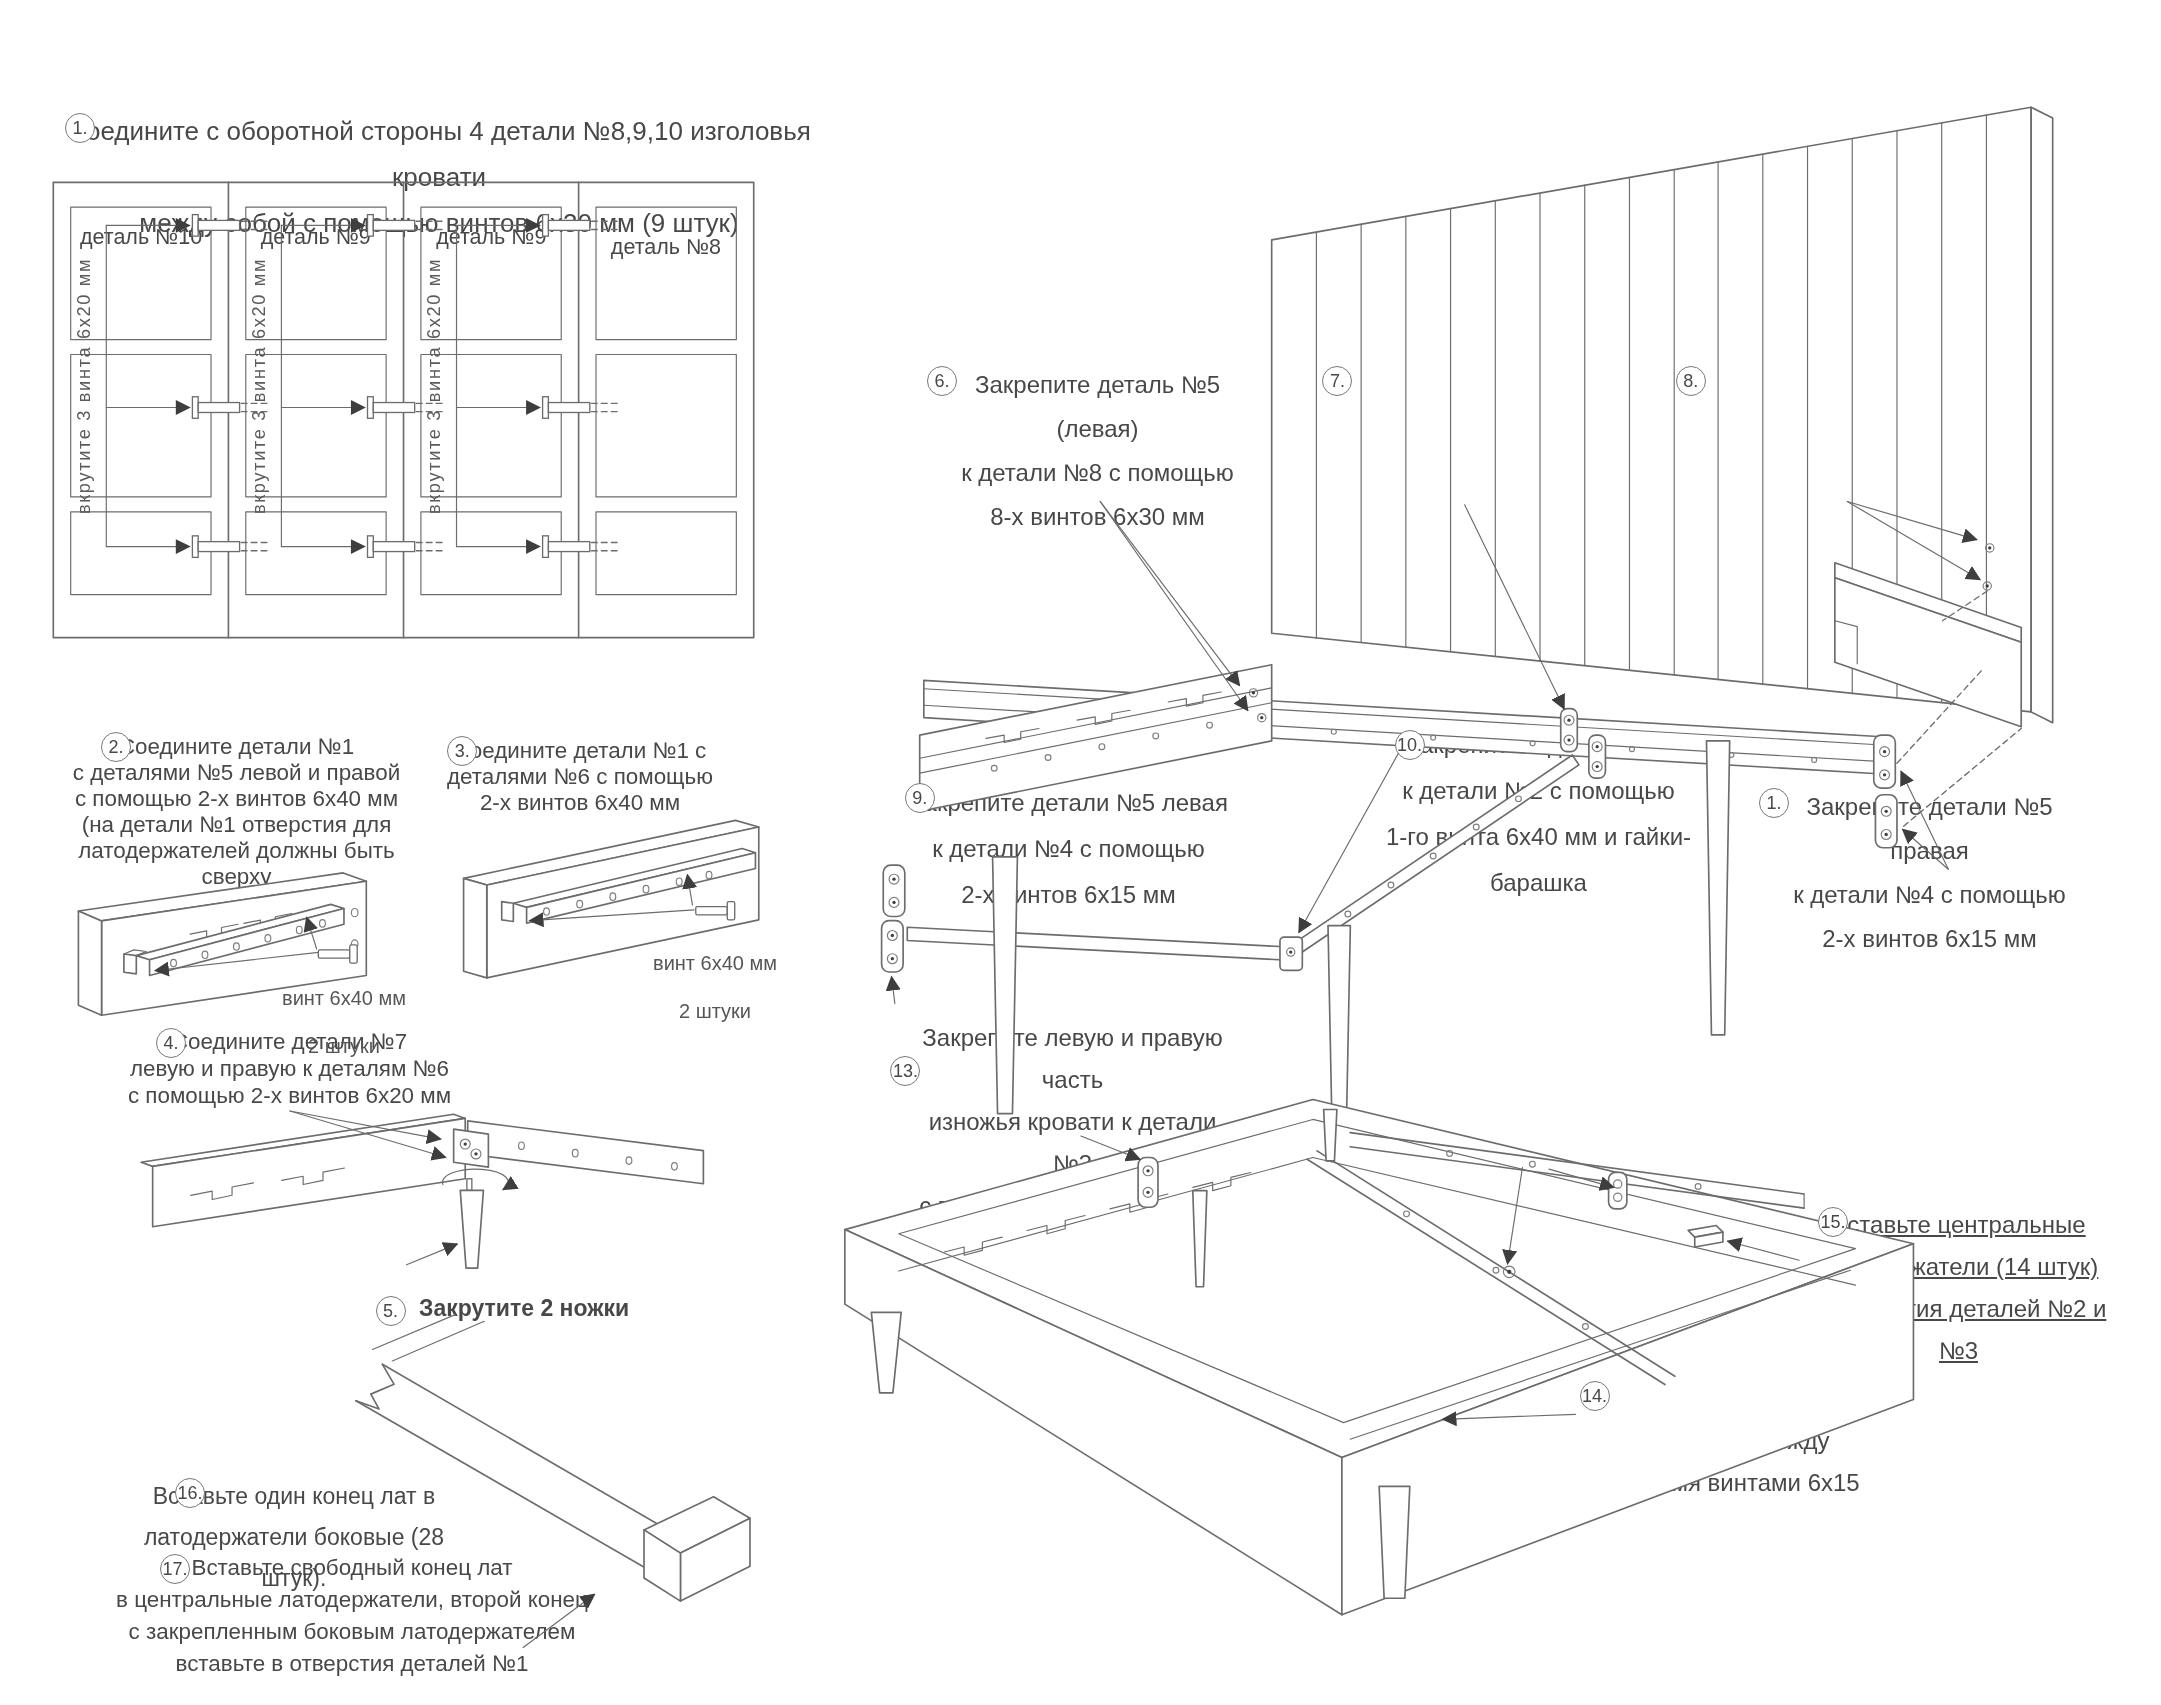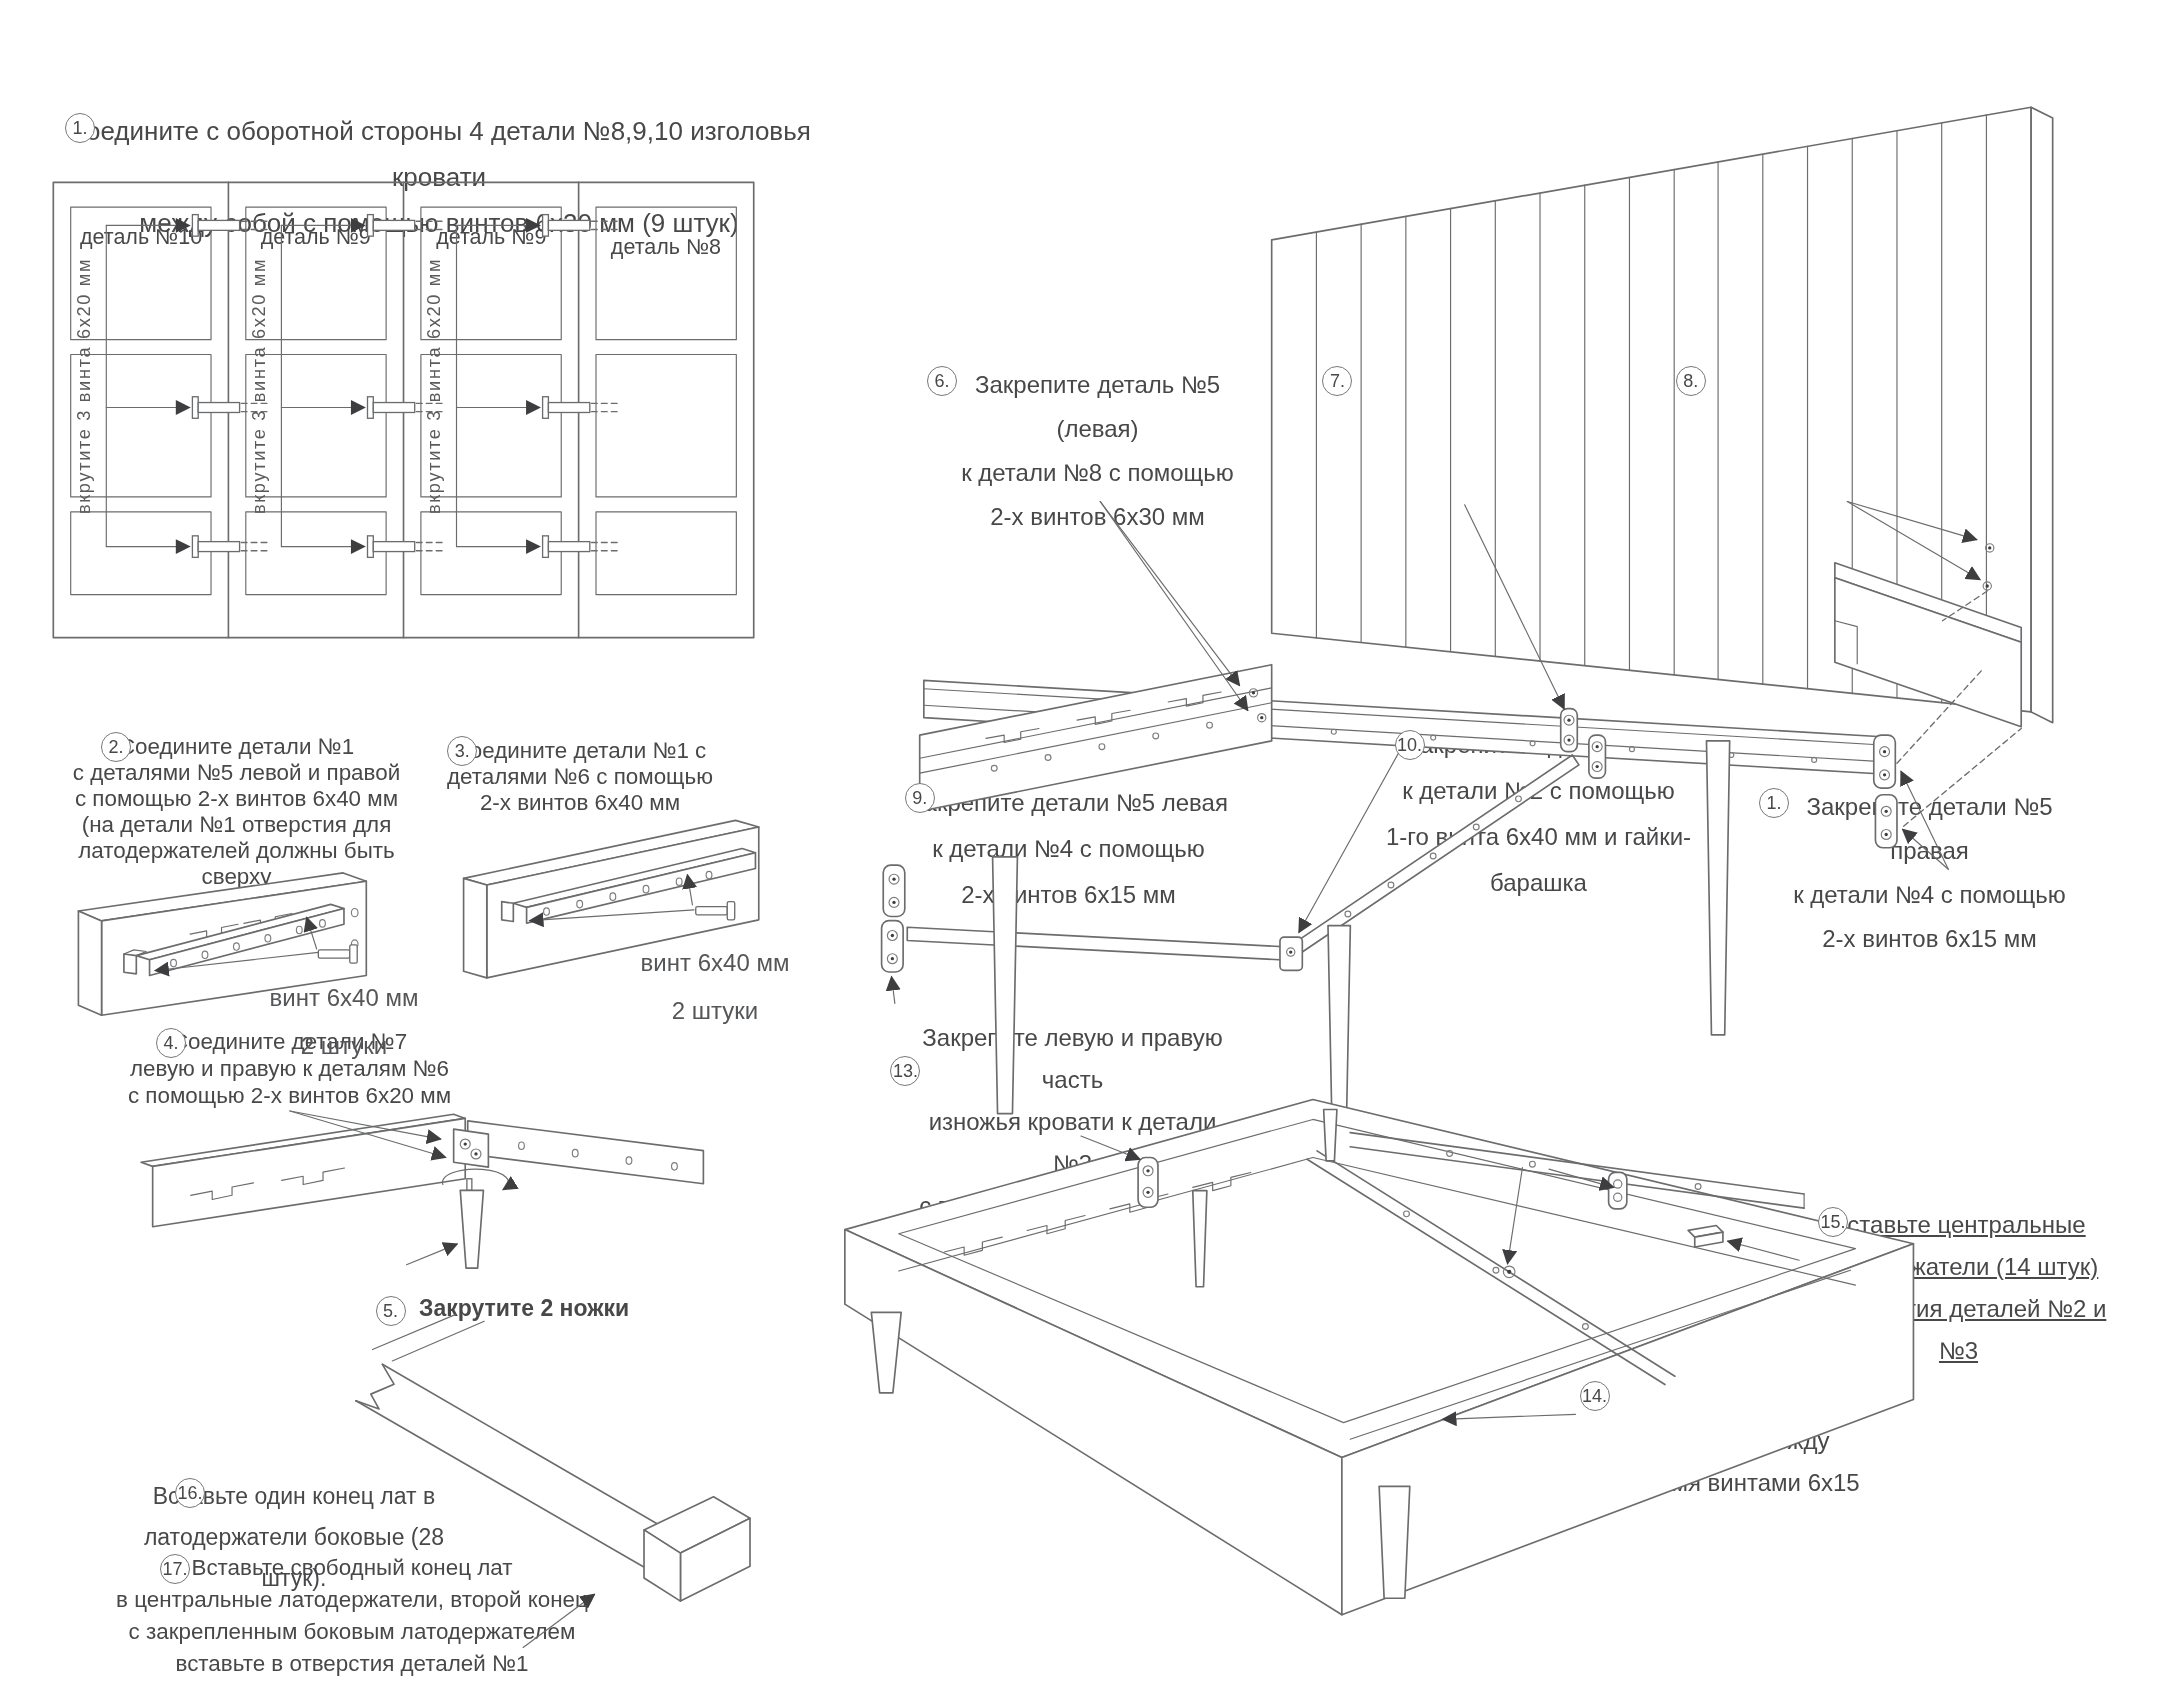--- a/index.html
+++ b/index.html
@@ -4,21 +4,21 @@
 <style>
   html,body{margin:0;padding:0;background:#fff;}
   .canvas{position:relative;width:2161px;height:1705px;background:#fff;overflow:hidden;
           font-family:"Liberation Sans",sans-serif;color:#48484a;}
   .step{position:absolute;}
   .stext{white-space:pre-line;text-align:center;color:#48484a;}
   .step--left .stext{text-align:left;padding-left:46px;font-weight:bold;}
   .badge{position:absolute;width:28px;height:28px;border:1.7px solid #77787a;border-radius:50%;
          background:#fff;display:flex;align-items:center;justify-content:center;
          font-size:18px;line-height:1;color:#48484a;z-index:3;}
-  .slabel{position:absolute;text-align:center;font-size:24px;line-height:24px;color:#555658;white-space:pre-line;}
+  .slabel{position:absolute;text-align:center;font-size:20px;line-height:24px;color:#555658;white-space:pre-line;}
   svg{position:absolute;overflow:visible;}
   .ln{fill:none;stroke:#6b6c6e;stroke-width:2;stroke-linejoin:round;stroke-linecap:round;}
   .lnf{fill:#ffffff;stroke:#6b6c6e;stroke-width:2;stroke-linejoin:round;}
   .thin{stroke-width:1.4;}
   .dash{stroke-dasharray:7 5;stroke-width:1.6;}
   .hole{fill:none;stroke:#7c7d7f;stroke-width:1.4;}
   .scr{fill:#ffffff;stroke:#6b6c6e;stroke-width:1.6;}
   .arr{fill:#3e3e40;stroke:none;}
   text.dlabel{font:26px "Liberation Sans",sans-serif;fill:#48484a;}
   text.vnote{font:22px "Liberation Sans",sans-serif;fill:#5a5b5d;letter-spacing:2px;}
@@ -59,21 +59,21 @@
 
   <div class="step step--left" style="left:373px;top:1294px;width:282px;font-size:23px;line-height:28px;">
     <span class="badge" style="left:2.5px;top:1.7px;">5.</span>
     <div class="stext">Закрутите 2 ножки</div>
   </div>
 
   <div class="step" style="left:932px;top:363px;width:331px;font-size:24px;line-height:44px;">
     <span class="badge" style="left:-5px;top:3.3px;">6.</span>
     <div class="stext">Закрепите деталь №5 (левая)
 к детали №8 с помощью
-2-х винтов 6х30 мм</div>
+8-х винтов 6х30 мм</div>
   </div>
 
   <div class="step" style="left:1300px;top:363px;width:331px;font-size:24px;line-height:44px;">
     <span class="badge" style="left:22.4px;top:3.3px;">7.</span>
     <div class="stext">Закрепите 2 детали №9
 к детали №2 с помощью
 4-х винтов 6х20 мм</div>
   </div>
 
   <div class="step" style="left:1689px;top:363px;width:331px;font-size:24px;line-height:44px;">

